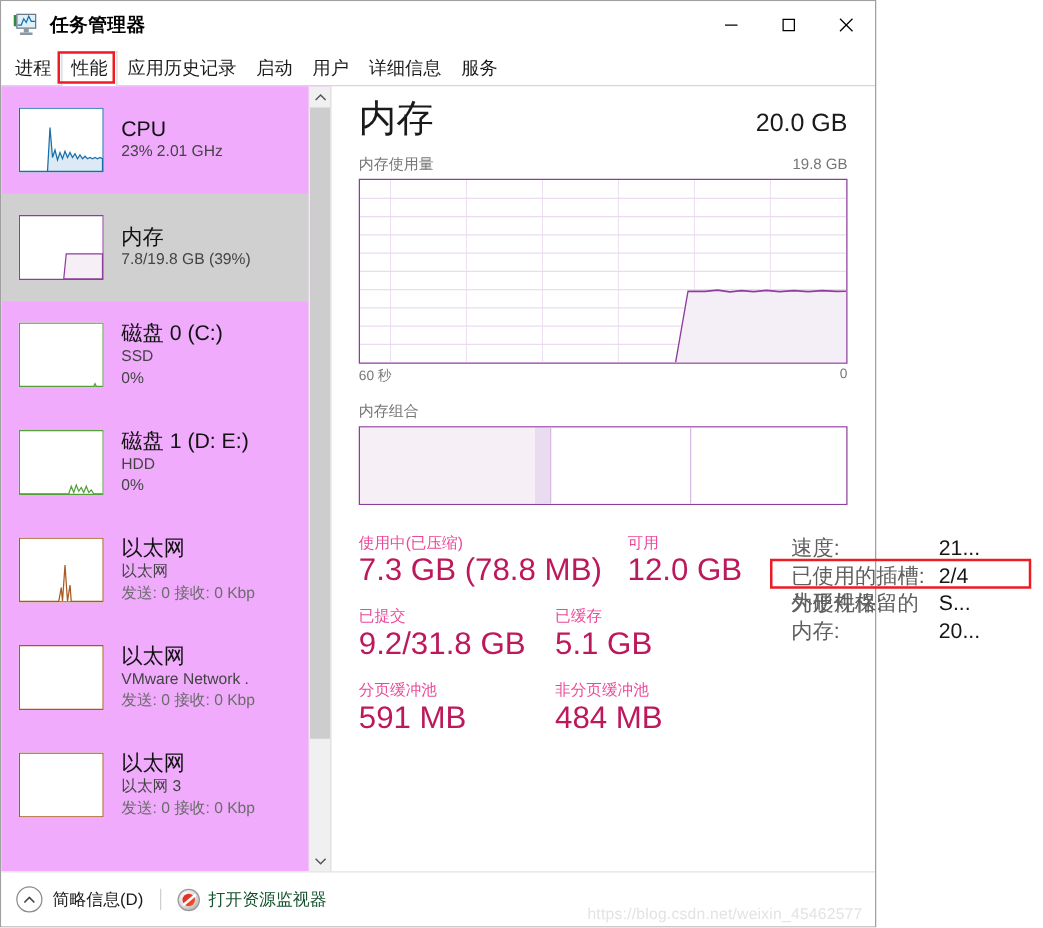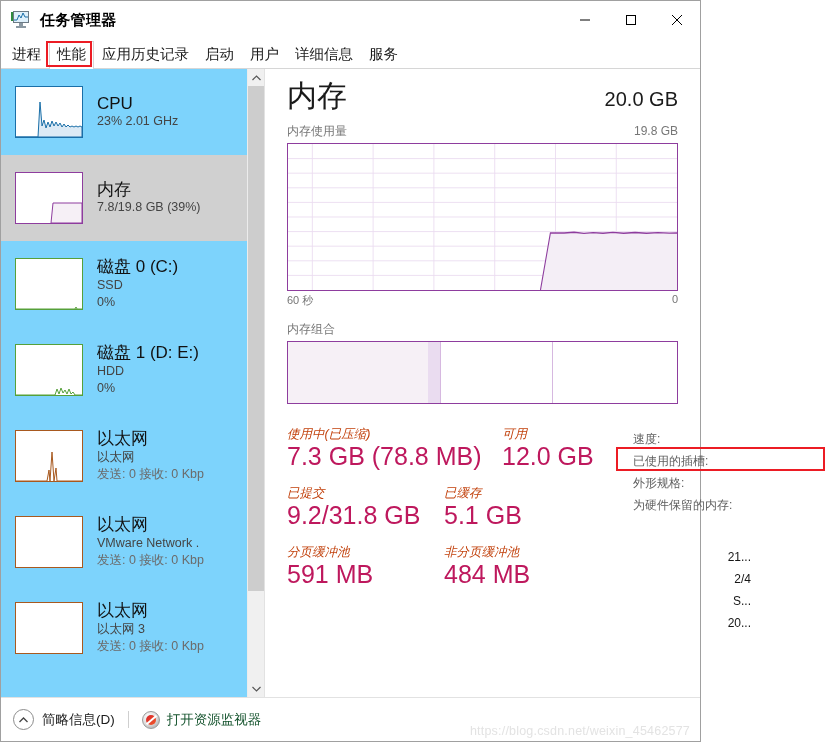--- a/index.html
+++ b/index.html
@@ -102,21 +102,21 @@
   .body {
     flex: 1 1 auto; display: flex; min-height: 0;
     background: #ffffff;
   }
 
   
   .sidebar {
     width: 264px; flex: 0 0 264px;
     position: relative;
     border-right: 1px solid #e2e2e2;
-    background: #7dd3fc;
+    background: #f0abfc;
     overflow: hidden;
   }
   .side-list { position: absolute; inset: 0 17px 0 0; }
   .side-item {
     height: 86px;
     display: flex; align-items: center;
     padding-left: 14px;
   }
   .side-item.selected { background: #d0d0d0; }
   .thumb {
@@ -207,32 +207,31 @@
 
   
   .stats-area {
     display: flex; margin-top: 22px; flex: 1 1 auto;
   }
   .stats-left { width: 330px; flex: 0 0 330px; }
   .stat-row { display: flex; margin-bottom: 14px; }
   .stat {
     display: flex; flex-direction: column;
   }
-  .stat-label { font-size: 12.5px; color: #c2410c; line-height: 1.3; font-style: italic; }
+  .stat-label { font-size: 12.5px; color: #ec4899; line-height: 1.3; }
   .stat-value { font-size: 25px; color: #be185d; line-height: 1.15; white-space: nowrap; }
 
   .stats-right {
     flex: 1 1 auto; padding-left: 16px; padding-top: 2px;
     position: relative;
   }
   .info-row {
     display: flex; align-items: flex-end;
-    font-size: 12px; line-height: 22px;
+    font-size: 17px; line-height: 22px;
     height: 22px;
-    flex-direction: column;
   }
   .info-label { color: #5f5f5f; width: 118px; flex: 0 0 118px; }
   .info-value { color: #161616; }
   .info-highlight {
     position: absolute;
     left: -1px; top: 21px;
     width: 209px; height: 24px;
     border: 2px solid #ec1c24;
     pointer-events: none;
   }

